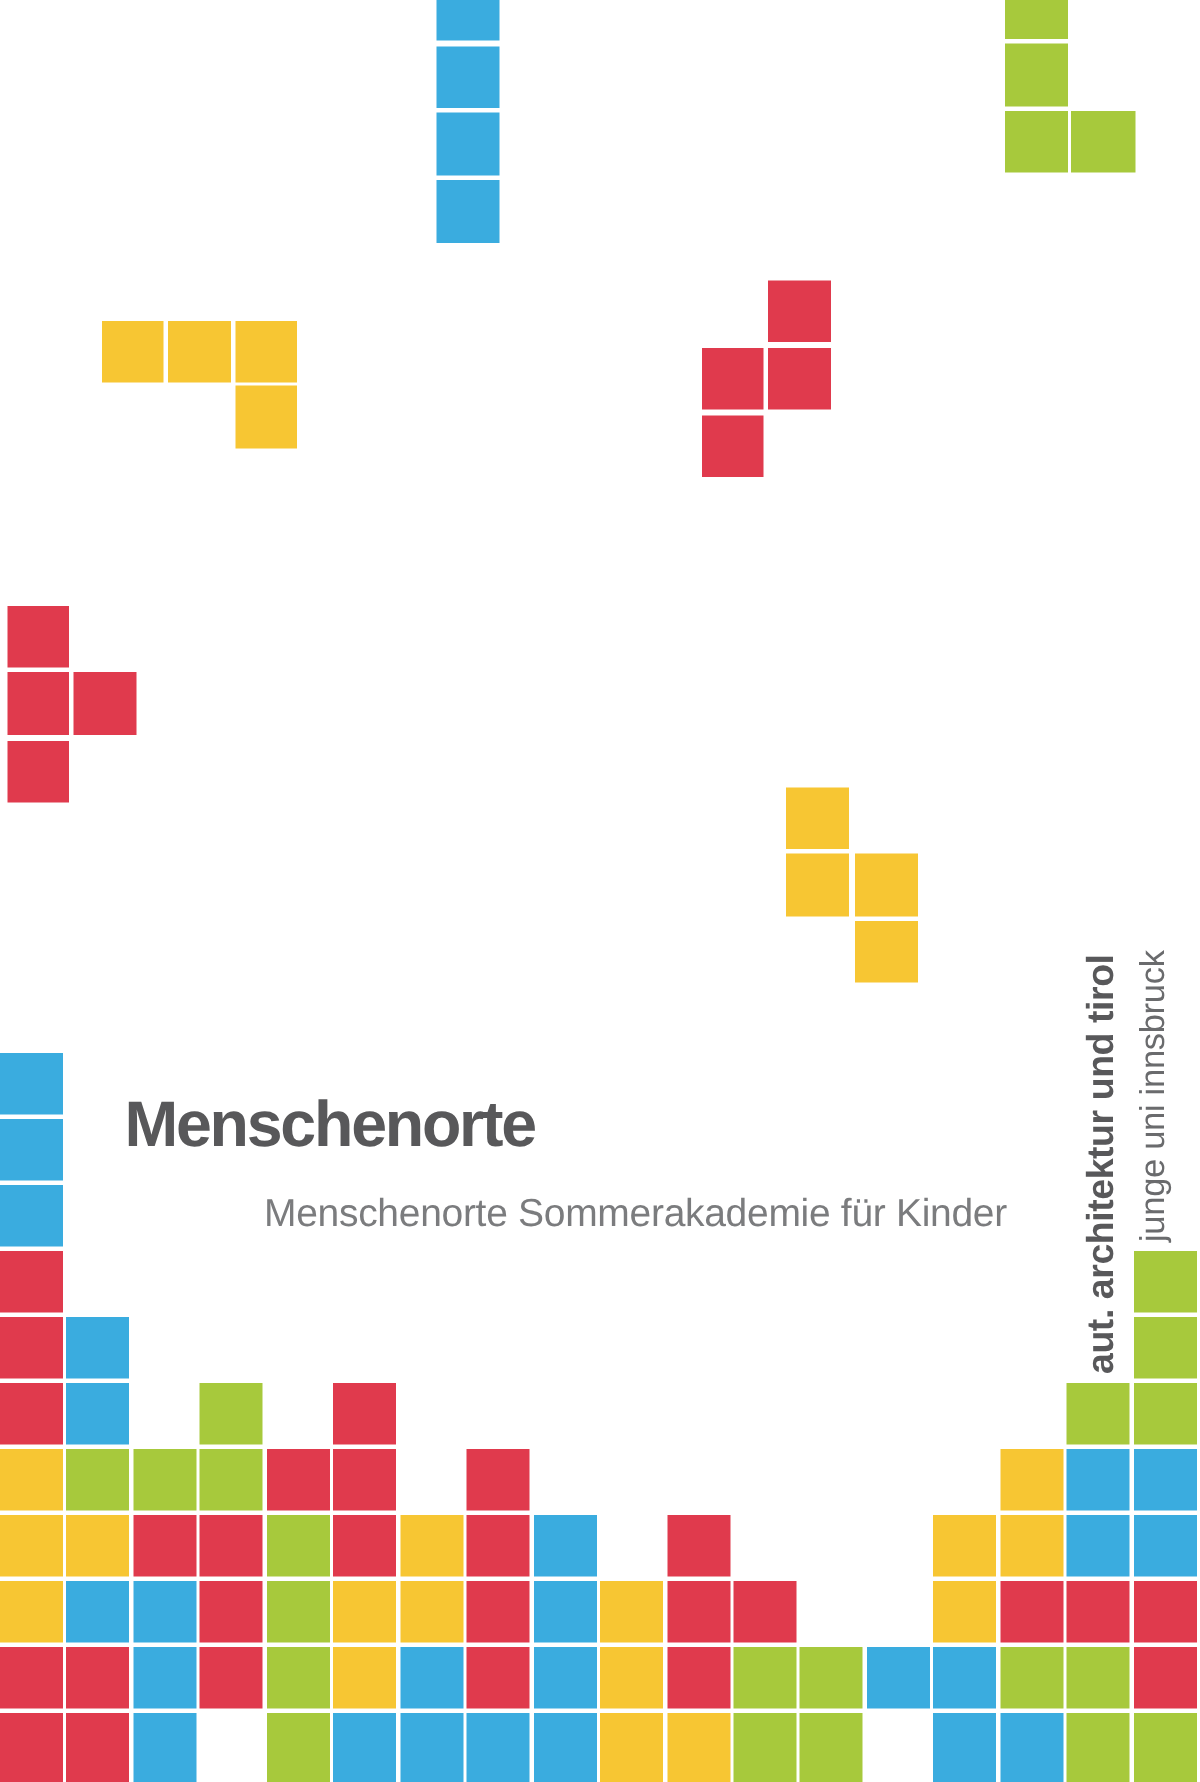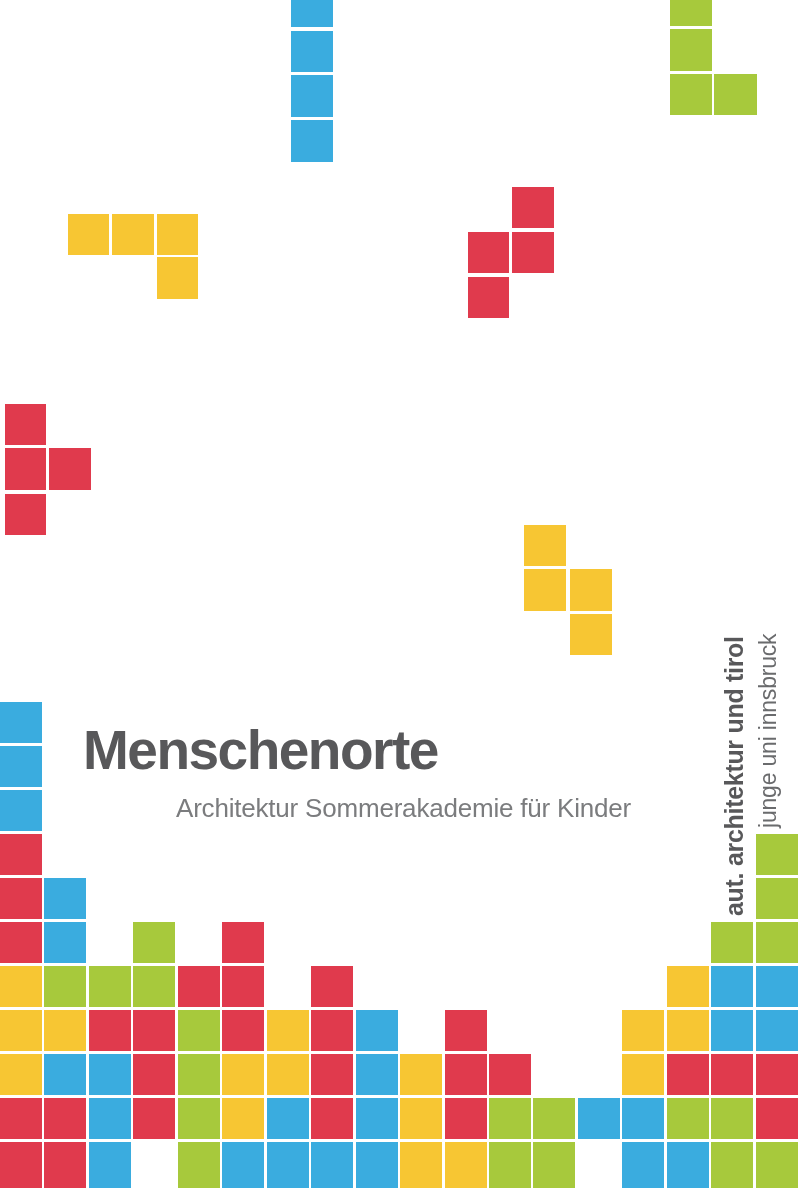--- a/index.html
+++ b/index.html
@@ -12,21 +12,21 @@
     font-family: "Liberation Sans", sans-serif;
   }
   .block {
     position: absolute;
   }
   .poster-title {
     position: absolute;
     left: 83px;
     top: 723px;
     margin: 0;
-    font-size: 55px;
+    font-size: 43px;
     font-weight: bold;
     letter-spacing: -1.5px;
     line-height: 55px;
     color: var(--c-title, #58585A);
     white-space: nowrap;
   }
   .poster-subtitle {
     position: absolute;
     left: 176px;
     top: 795px;
@@ -188,16 +188,16 @@
       <div class="block" style="left: 400px; top: 1142px; width: 41.5px; height: 46px; background: rgb(247, 198, 51);"></div>
       <div class="block" style="left: 445px; top: 1142px; width: 41.5px; height: 46px; background: rgb(247, 198, 51);"></div>
       <div class="block" style="left: 489px; top: 1142px; width: 41.5px; height: 46px; background: rgb(167, 201, 60);"></div>
       <div class="block" style="left: 533px; top: 1142px; width: 41.5px; height: 46px; background: rgb(167, 201, 60);"></div>
       <div class="block" style="left: 622px; top: 1142px; width: 41.5px; height: 46px; background: rgb(58, 172, 223);"></div>
       <div class="block" style="left: 667px; top: 1142px; width: 41.5px; height: 46px; background: rgb(58, 172, 223);"></div>
       <div class="block" style="left: 711px; top: 1142px; width: 41.5px; height: 46px; background: rgb(167, 201, 60);"></div>
       <div class="block" style="left: 756px; top: 1142px; width: 41.5px; height: 46px; background: rgb(167, 201, 60);"></div>
     </div>
   <h1 class="poster-title">Menschenorte</h1>
-  <div class="poster-subtitle">Architektur Sommerakademie für Kinder</div>
+  <div class="poster-subtitle">Menschenorte Sommerakademie für Kinder</div>
   <div class="vtext vtext-primary">aut. architektur und tirol</div>
   <div class="vtext vtext-secondary">junge uni innsbruck</div>
 </div>
 
 </body></html>

